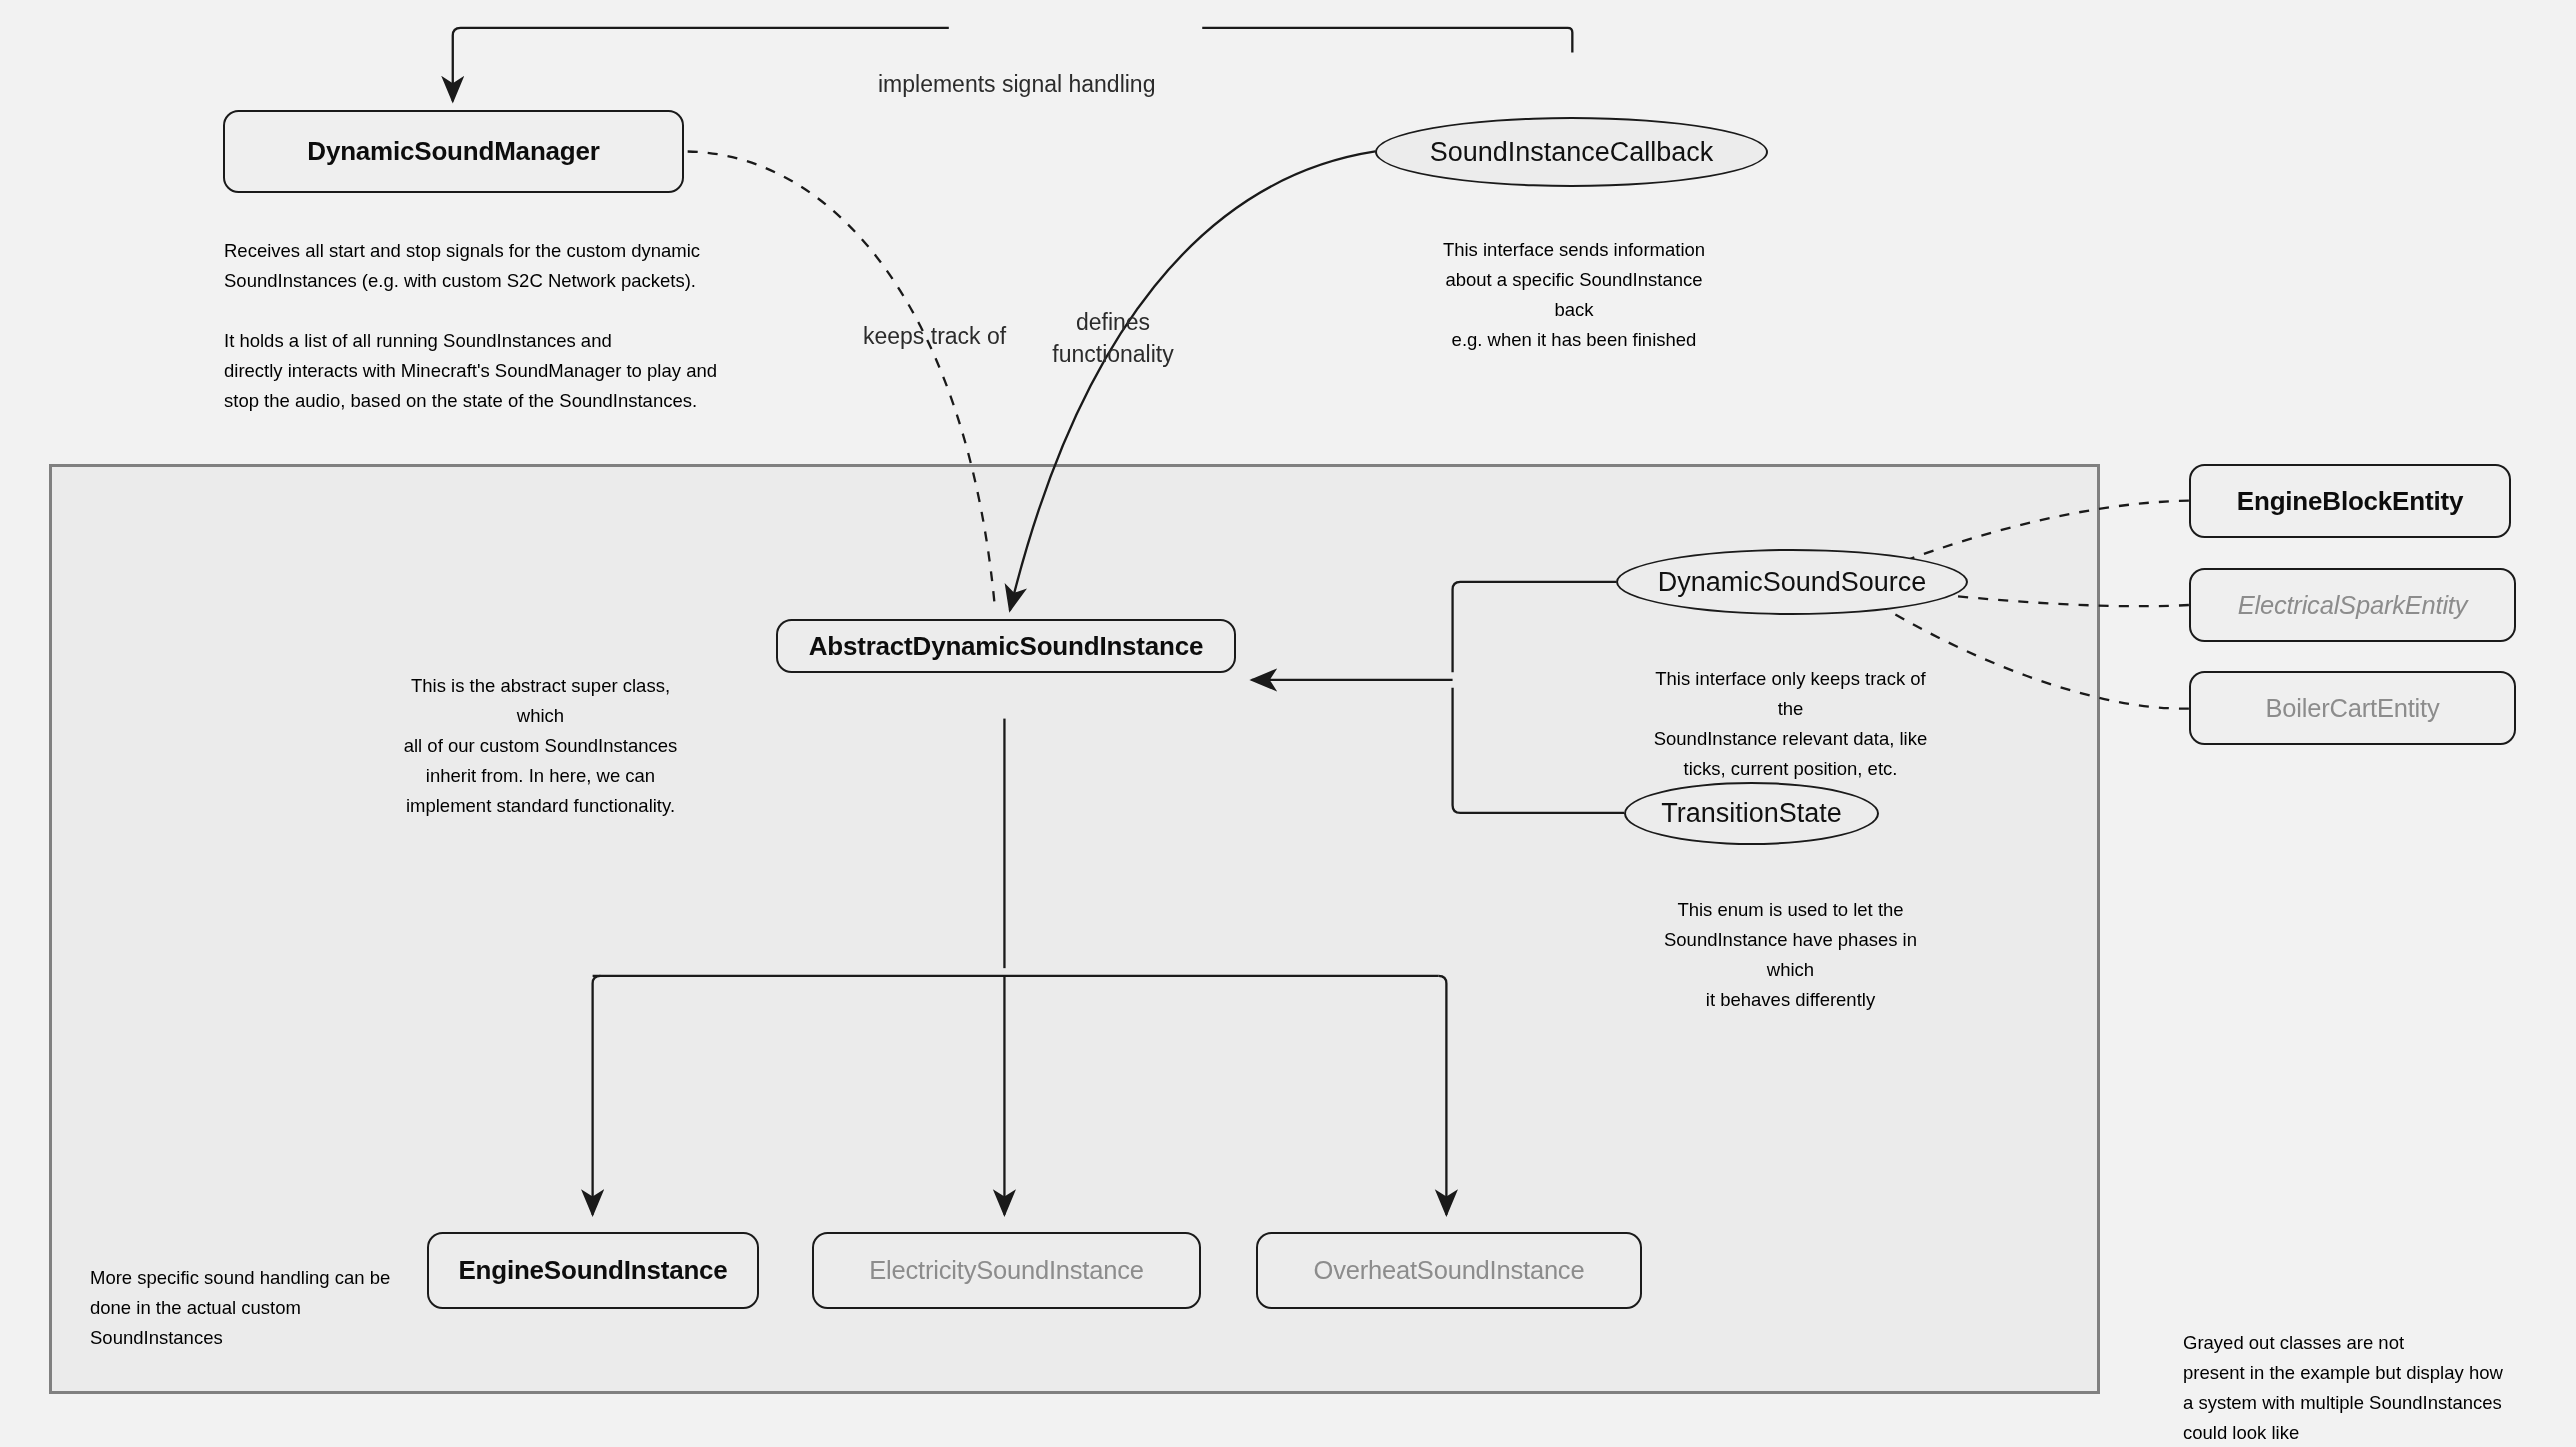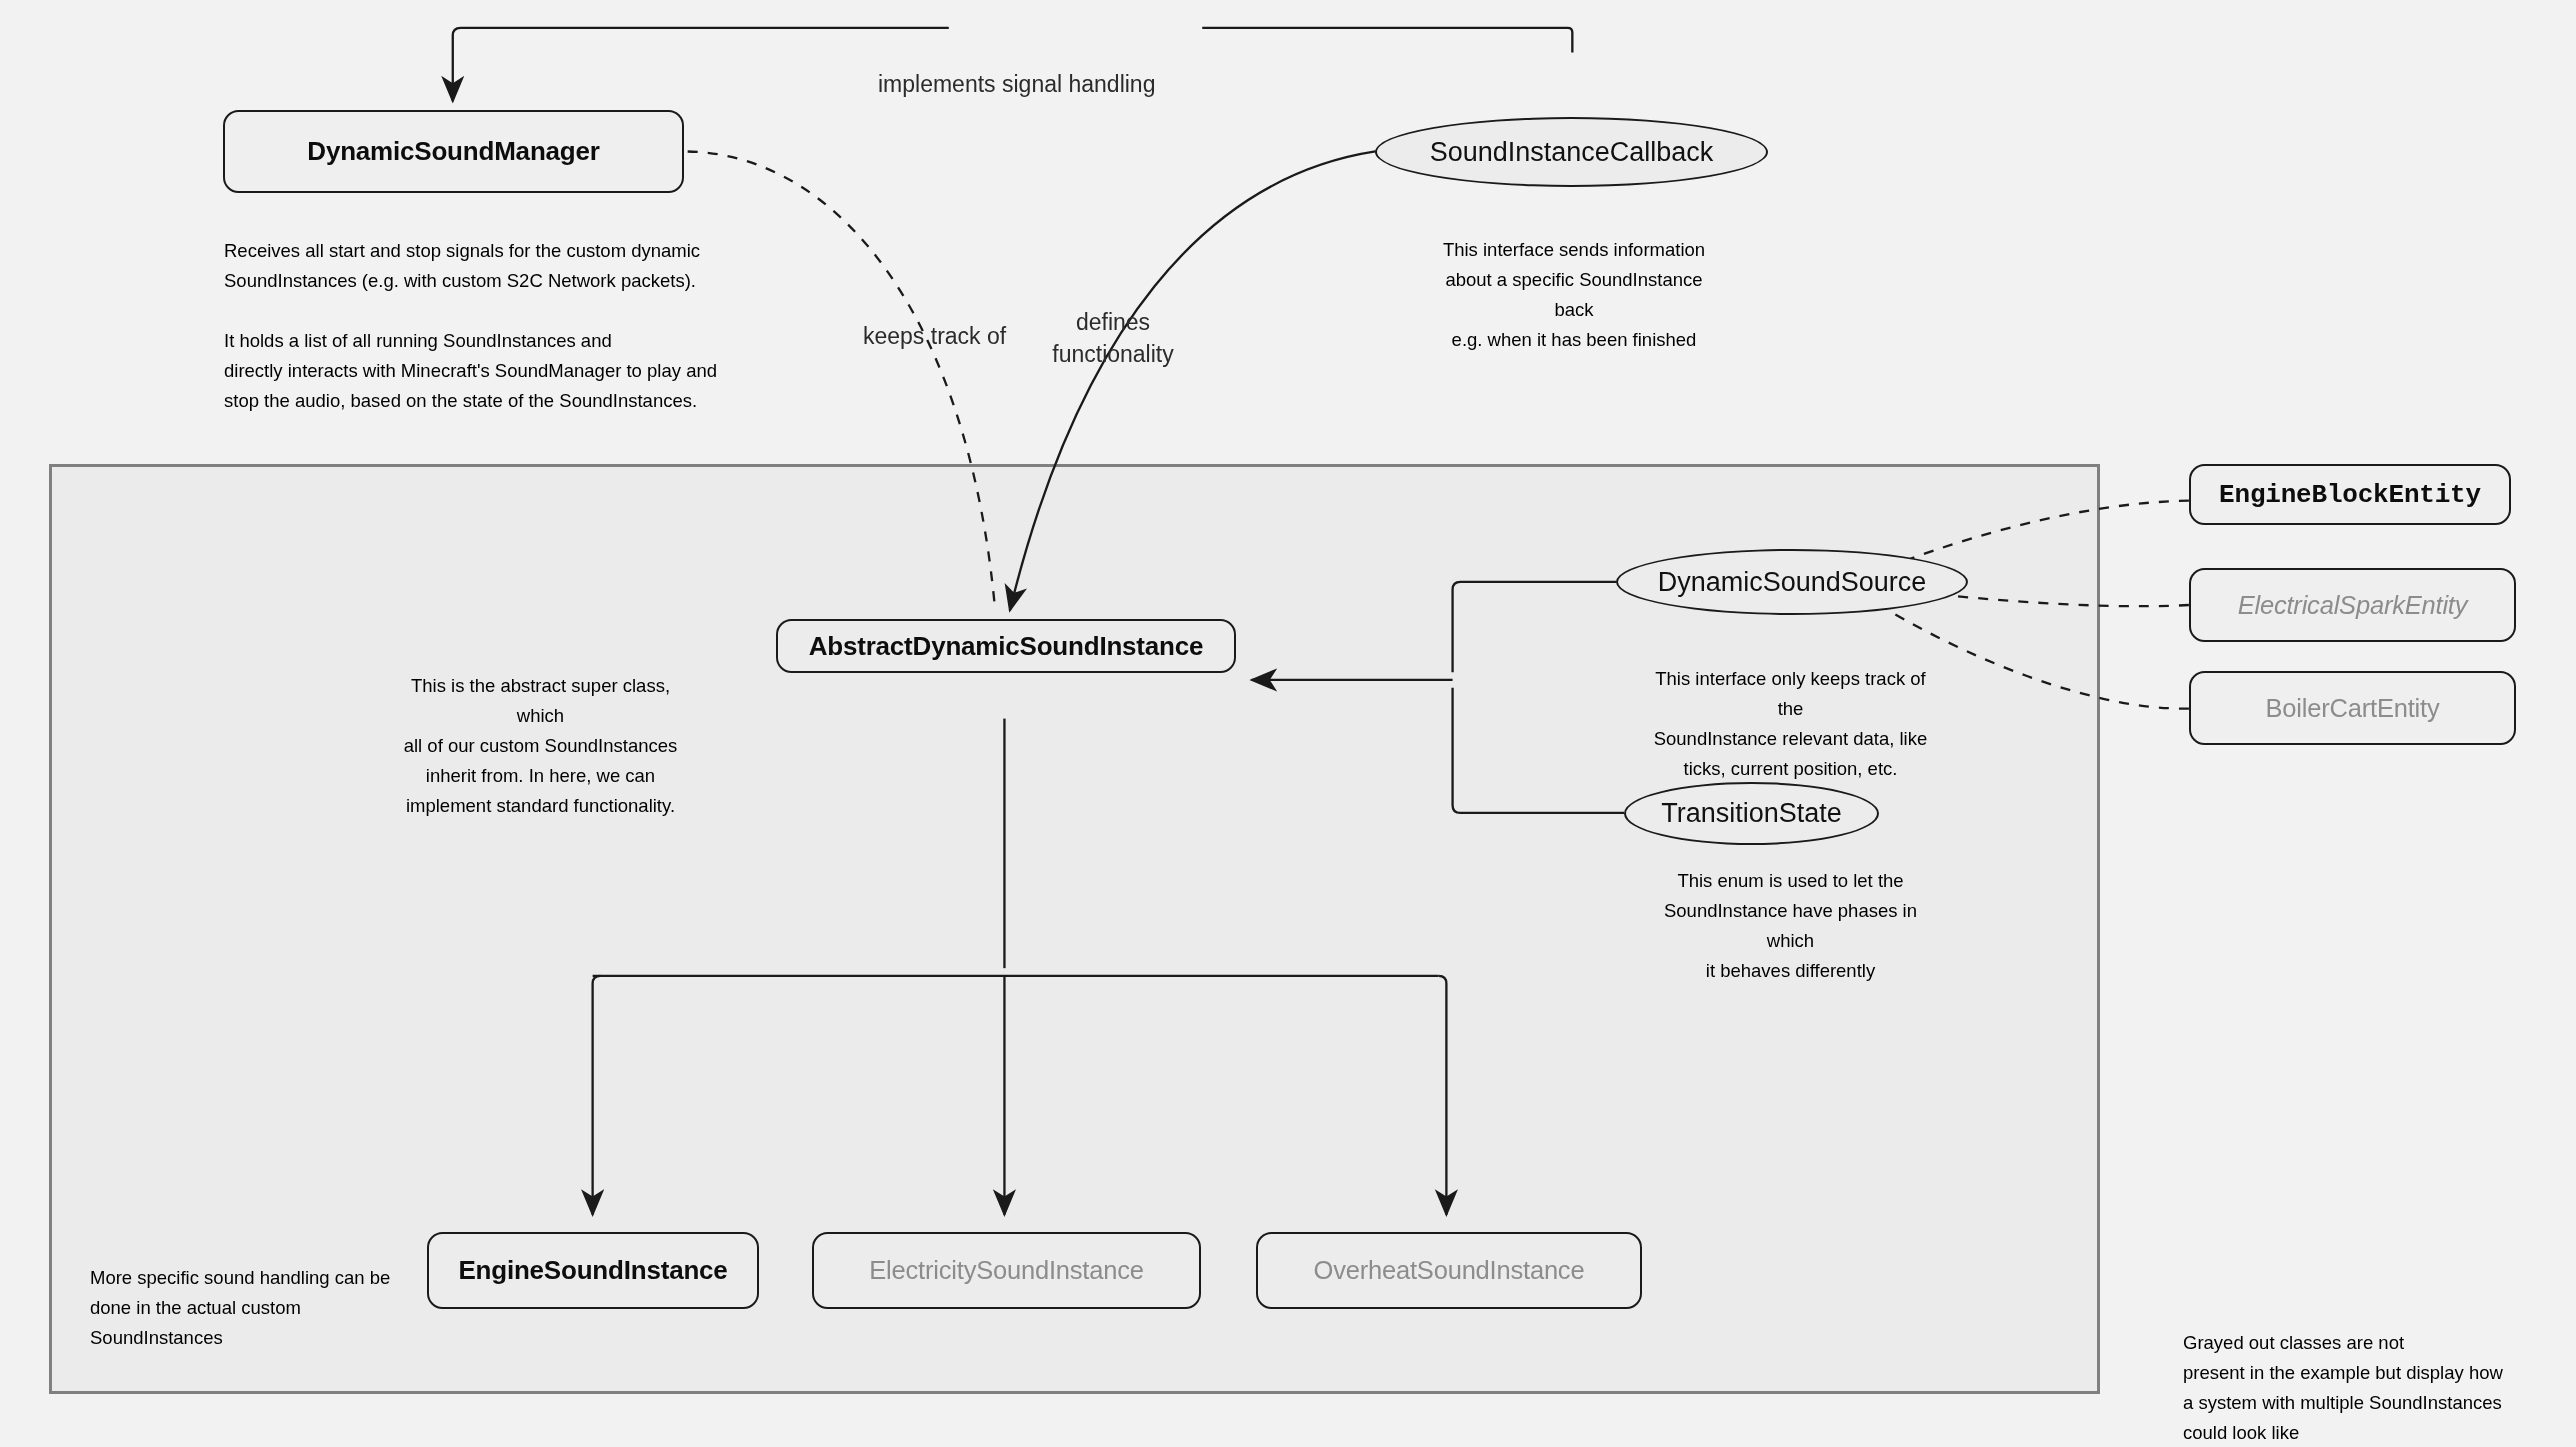--- a/index.html
+++ b/index.html
@@ -144,21 +144,21 @@
   </div>
 
   <div class="ellipse" style="left:1616px; top:549px; width:352px; height:66px;">
     <span>DynamicSoundSource</span>
   </div>
 
   <div class="ellipse" style="left:1624px; top:782px; width:255px; height:63px;">
     <span>TransitionState</span>
   </div>
 
-  <div class="node" style="left:2189px; top:464px; width:322px; height:61px;font-family:Liberation Mono, monospace;">
+  <div class="node" style="left:2189px; top:464px; width:322px; height:74px;">
     <span>EngineBlockEntity</span>
   </div>
 
   <div class="node muted" style="left:2189px; top:568px; width:327px; height:74px;font-style:italic;">
     <span>ElectricalSparkEntity</span>
   </div>
 
   <div class="node muted" style="left:2189px; top:671px; width:327px; height:74px;">
     <span>BoilerCartEntity</span>
   </div>
@@ -209,21 +209,21 @@
 inherit from. In here, we can
 implement standard functionality.</span>
   </div>
 
   <div class="note center" style="left:1640px; top:634px; width:301px;">
     <span>This interface only keeps track of the
 SoundInstance relevant data, like
 ticks, current position, etc.</span>
   </div>
 
-  <div class="note center" style="left:1640px; top:836px; width:301px;">
+  <div class="note center" style="left:1640px; top:865px; width:301px;">
     <span>This enum is used to let the
 SoundInstance have phases in which
 it behaves differently</span>
   </div>
 
   <div class="note" style="left:90px; top:1233px; width:317px;">
     <span>More specific sound handling can be
 done in the actual custom
 SoundInstances</span>
   </div>

